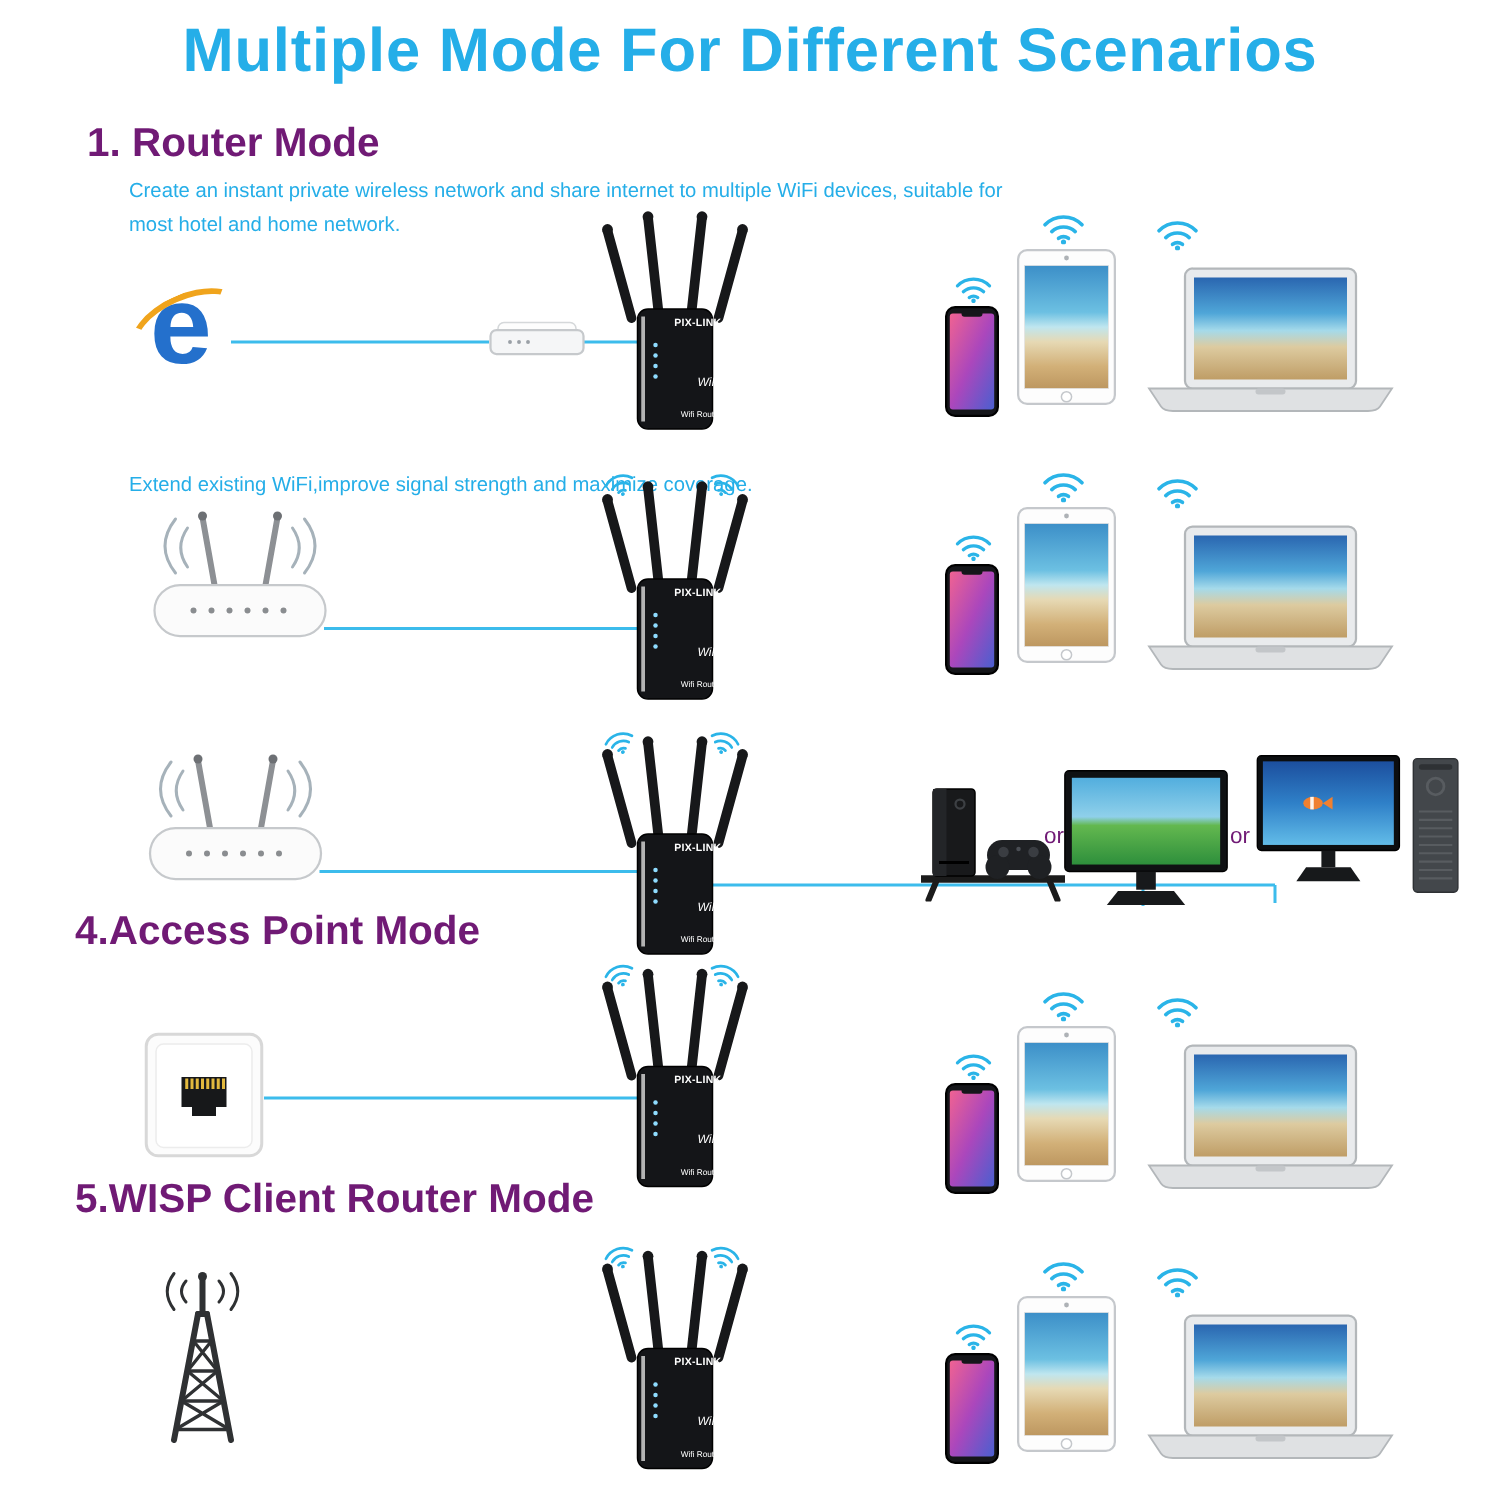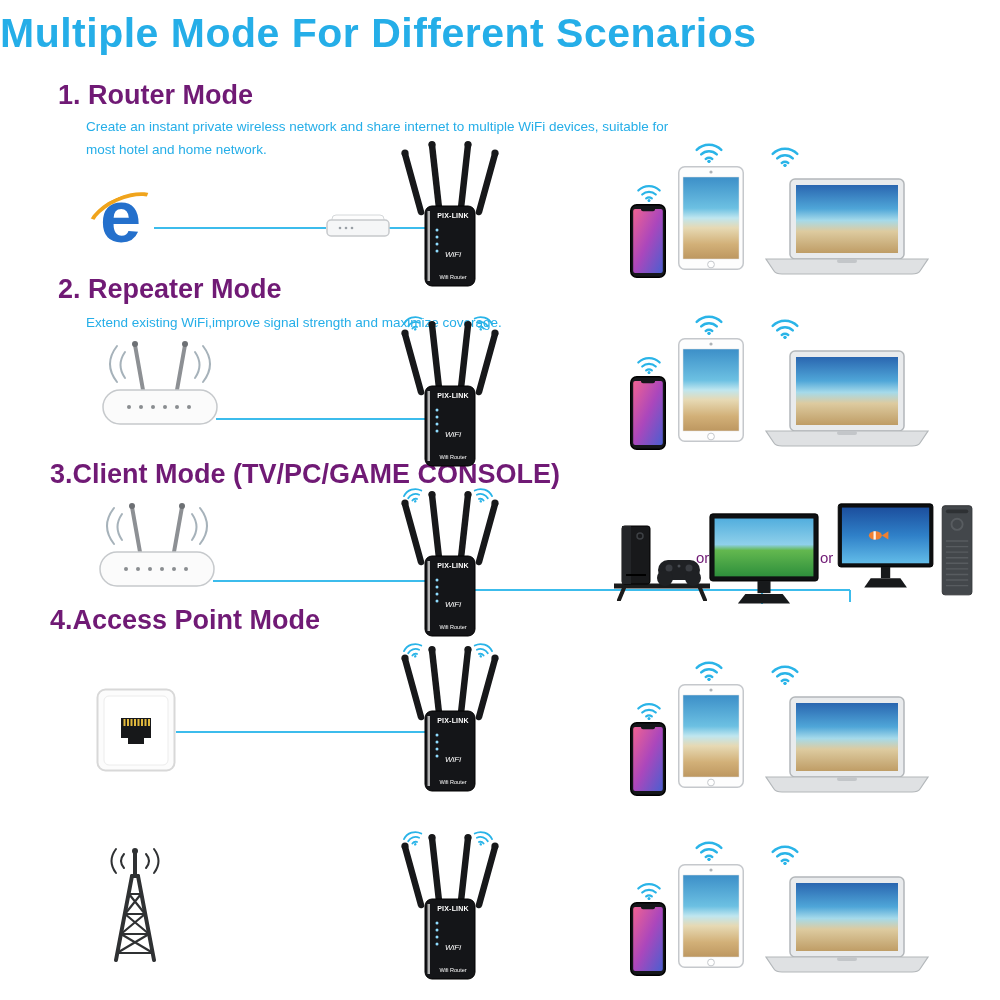--- a/index.html
+++ b/index.html
@@ -1,35 +1,35 @@
 <!DOCTYPE html>
 <html><head>
 <meta charset="utf-8">
 <style>
   *{margin:0;padding:0;box-sizing:border-box}
   html,body{width:1000px;height:1000px}
   body{font-family:"Liberation Sans",sans-serif;background:#fff}
   #canvas{position:relative;width:1000px;height:1000px;background:#fff;overflow:hidden}
-  #title{position:absolute;top:10px;left:0;width:100%;font-size:41px;font-weight:bold;color:#25aee8;letter-spacing:.5px}
+  #title{position:absolute;top:10px;left:0;width:100%;text-align:center;font-size:41px;font-weight:bold;color:#25aee8;letter-spacing:.5px}
   .sec-h{position:absolute;color:#701a75;font-weight:bold;font-size:27px;white-space:nowrap}
   .sec-d{position:absolute;color:#25aee8;font-size:13.5px;line-height:1.7}
   #h1{left:58px;top:80px}
   #d1{left:86px;top:116px;width:585px}
   #h2{left:58px;top:274px}
   #d2{left:86px;top:312px}
   #h3{left:50px;top:459px}
   #h4{left:50px;top:605px}
   #d4{left:86px;top:637px}
   #h5{left:50px;top:784px}
   #d5{left:86px;top:817px}
   svg.g{position:absolute;overflow:visible}
   #lines{left:0;top:0;width:1000px;height:1000px;pointer-events:none}
   .repeater{position:absolute;width:100px;height:150px}
   .repeater>svg{position:absolute;left:0;top:0}
-  .repeater span{position:absolute;left:25px;width:56px;text-align:center;color:#fff;white-space:nowrap}
+  .repeater span{position:absolute;left:25px;width:56px;text-align:right;color:#fff;white-space:nowrap}
   .rp-brand{top:72px;font-size:7px;font-weight:bold;letter-spacing:.2px}
   .rp-wifi{top:110px;font-size:8px;font-style:italic;color:#e9e9e9}
   .rp-model{top:134px;font-size:5.5px;color:#b9b9b9}
   .devgroup{position:absolute;width:330px;height:142px}
   .devgroup>svg{position:absolute;overflow:visible}
   .w-ph{left:16px;top:42px;width:26px;height:20px}
   .ph{left:10px;top:64px;width:36px;height:74px}
   .w-tb{left:74px;top:0;width:30px;height:23px}
   .tb{left:58px;top:26px;width:66px;height:104px}
   .w-lp{left:150px;top:4px;width:30px;height:23px}
@@ -239,24 +239,23 @@
       <path d="M216,419 H426"></path>
       <path d="M213,581 H426"></path>
       <path d="M474,590 H850 M850,590 V602 M762,590 V604"></path>
       <path d="M176,732 H426"></path>
     </g>
   </svg>
 
   <div id="title">Multiple Mode For Different Scenarios</div>
   <div id="h1" class="sec-h">1. Router Mode</div>
   <div id="d1" class="sec-d">Create an instant private wireless network and share internet to multiple WiFi devices, suitable for most hotel and home network.</div>
-  <div id="h2" class="sec-h">2. Repeater Mode</div>
   <div id="d2" class="sec-d">Extend existing WiFi,improve signal strength and maximize coverage.</div>
-  <div id="h3" class="sec-h">3.Client Mode (TV/PC/GAME CONSOLE)</div>
   <div id="h4" class="sec-h">4.Access Point Mode</div>
+  <div id="h5" class="sec-h">5.WISP Client Router Mode</div>
 
   <div class="ie">
     <span class="ie-e">e</span>
     <i class="ie-sw"></i>
   </div>
   <svg class="g" style="left:326px;top:212px" width="64" height="30">
       <use href="#sym-modem"></use>
     </svg>
 
   <div class="repeater" style="left:400px;top:140px">

